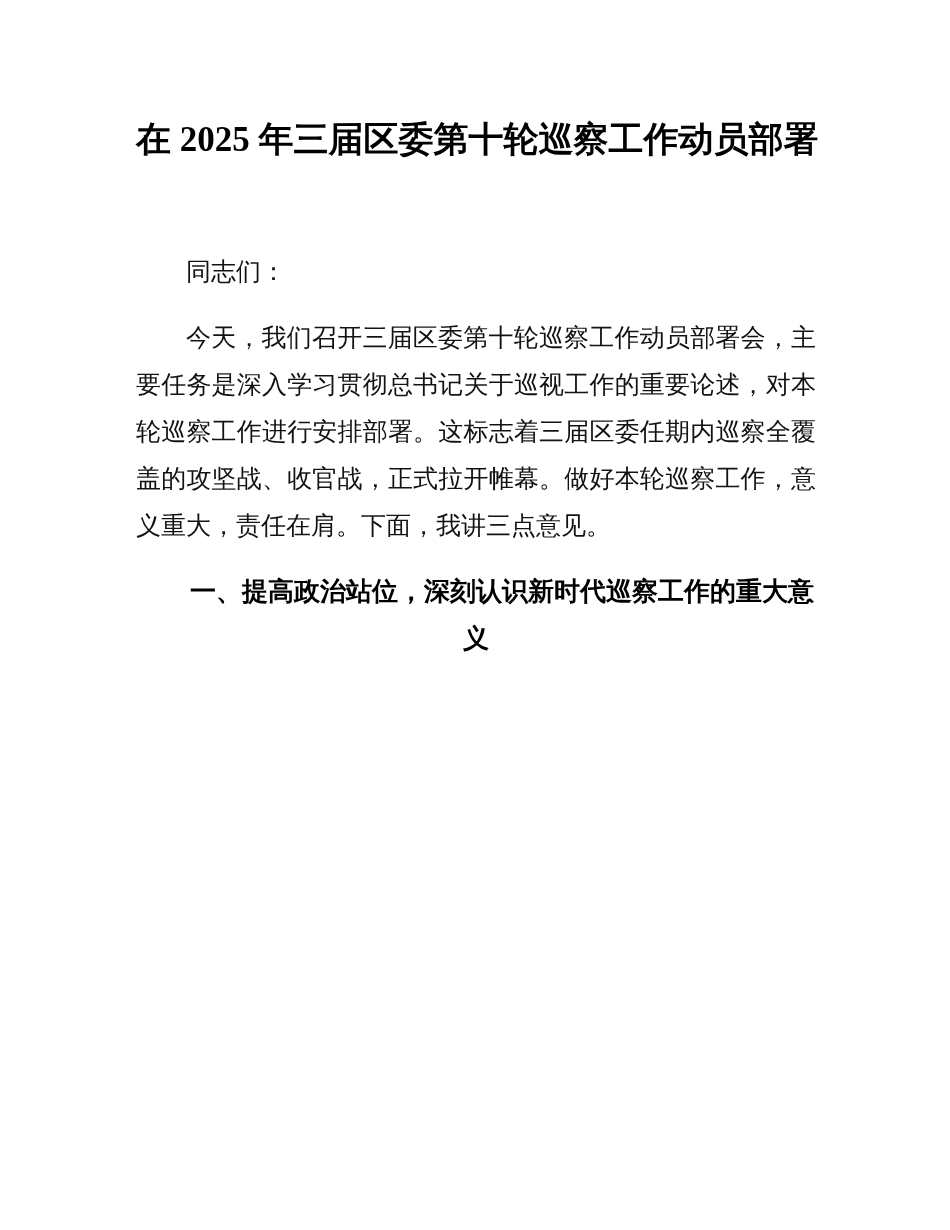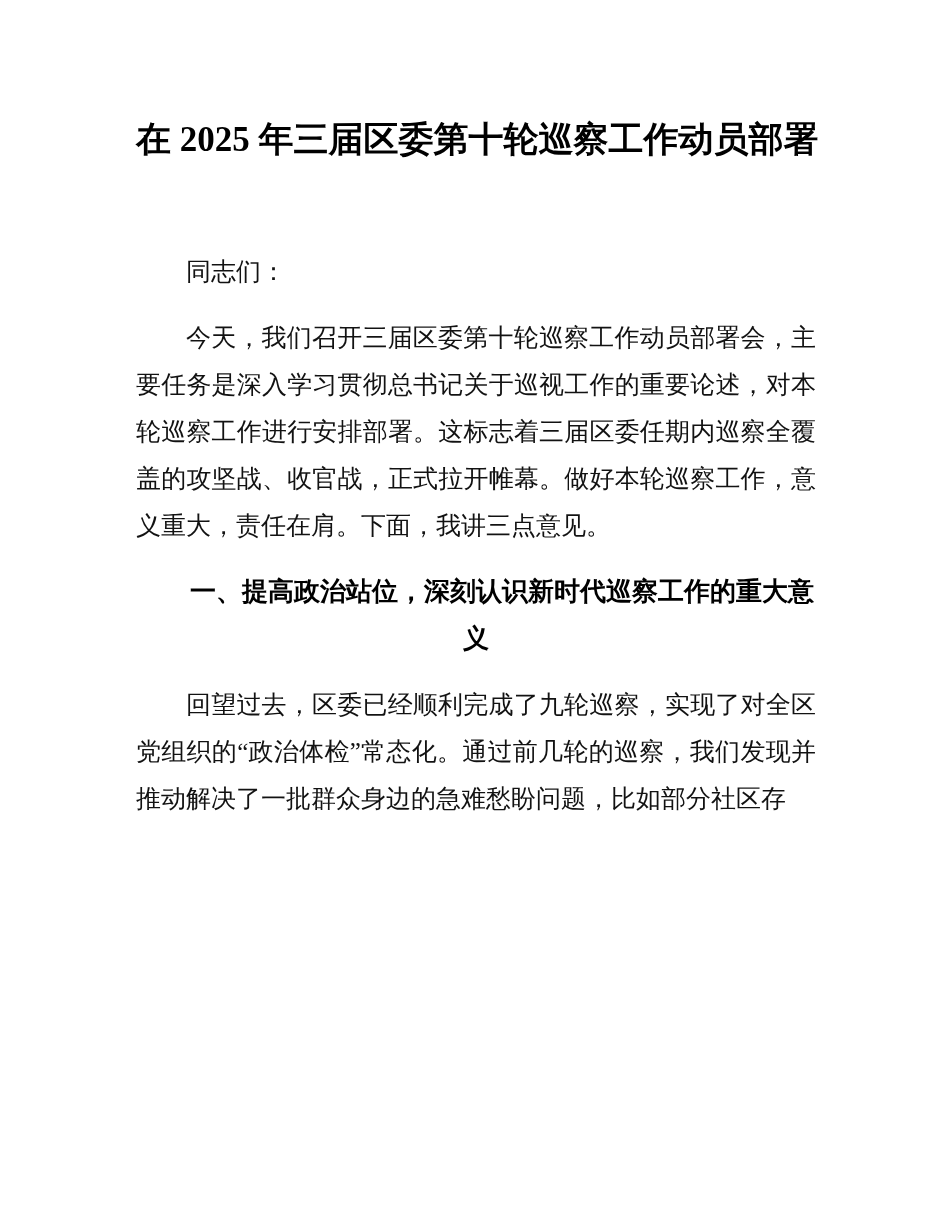--- a/index.html
+++ b/index.html
@@ -68,15 +68,14 @@
     <span class="title-line">在 2025 年三届区委第十轮巡察工作动员部署</span>
   </h1>
 
   <p class="salutation">同志们：</p>
 
   <p class="body-para">今天，我们召开三届区委第十轮巡察工作动员部署会，主要任务是深入学习贯彻总书记关于巡视工作的重要论述，对本轮巡察工作进行安排部署。这标志着三届区委任期内巡察全覆盖的攻坚战、收官战，正式拉开帷幕。做好本轮巡察工作，意义重大，责任在肩。下面，我讲三点意见。</p>
 
   <h2 class="section-heading">一、提高政治站位，深刻认识新时代巡察工作的重大意义</h2>
 
 
-  <p class="body-para">回望过去，区委已经顺利完成了九轮巡察，实现了对全区党组织的“政治体检”常态化。通过前几轮的巡察，我们发现并推动解决了一批群众身边的急难愁盼问题，比如部分社区存</p>
 
 </div>
 
 </body></html>

